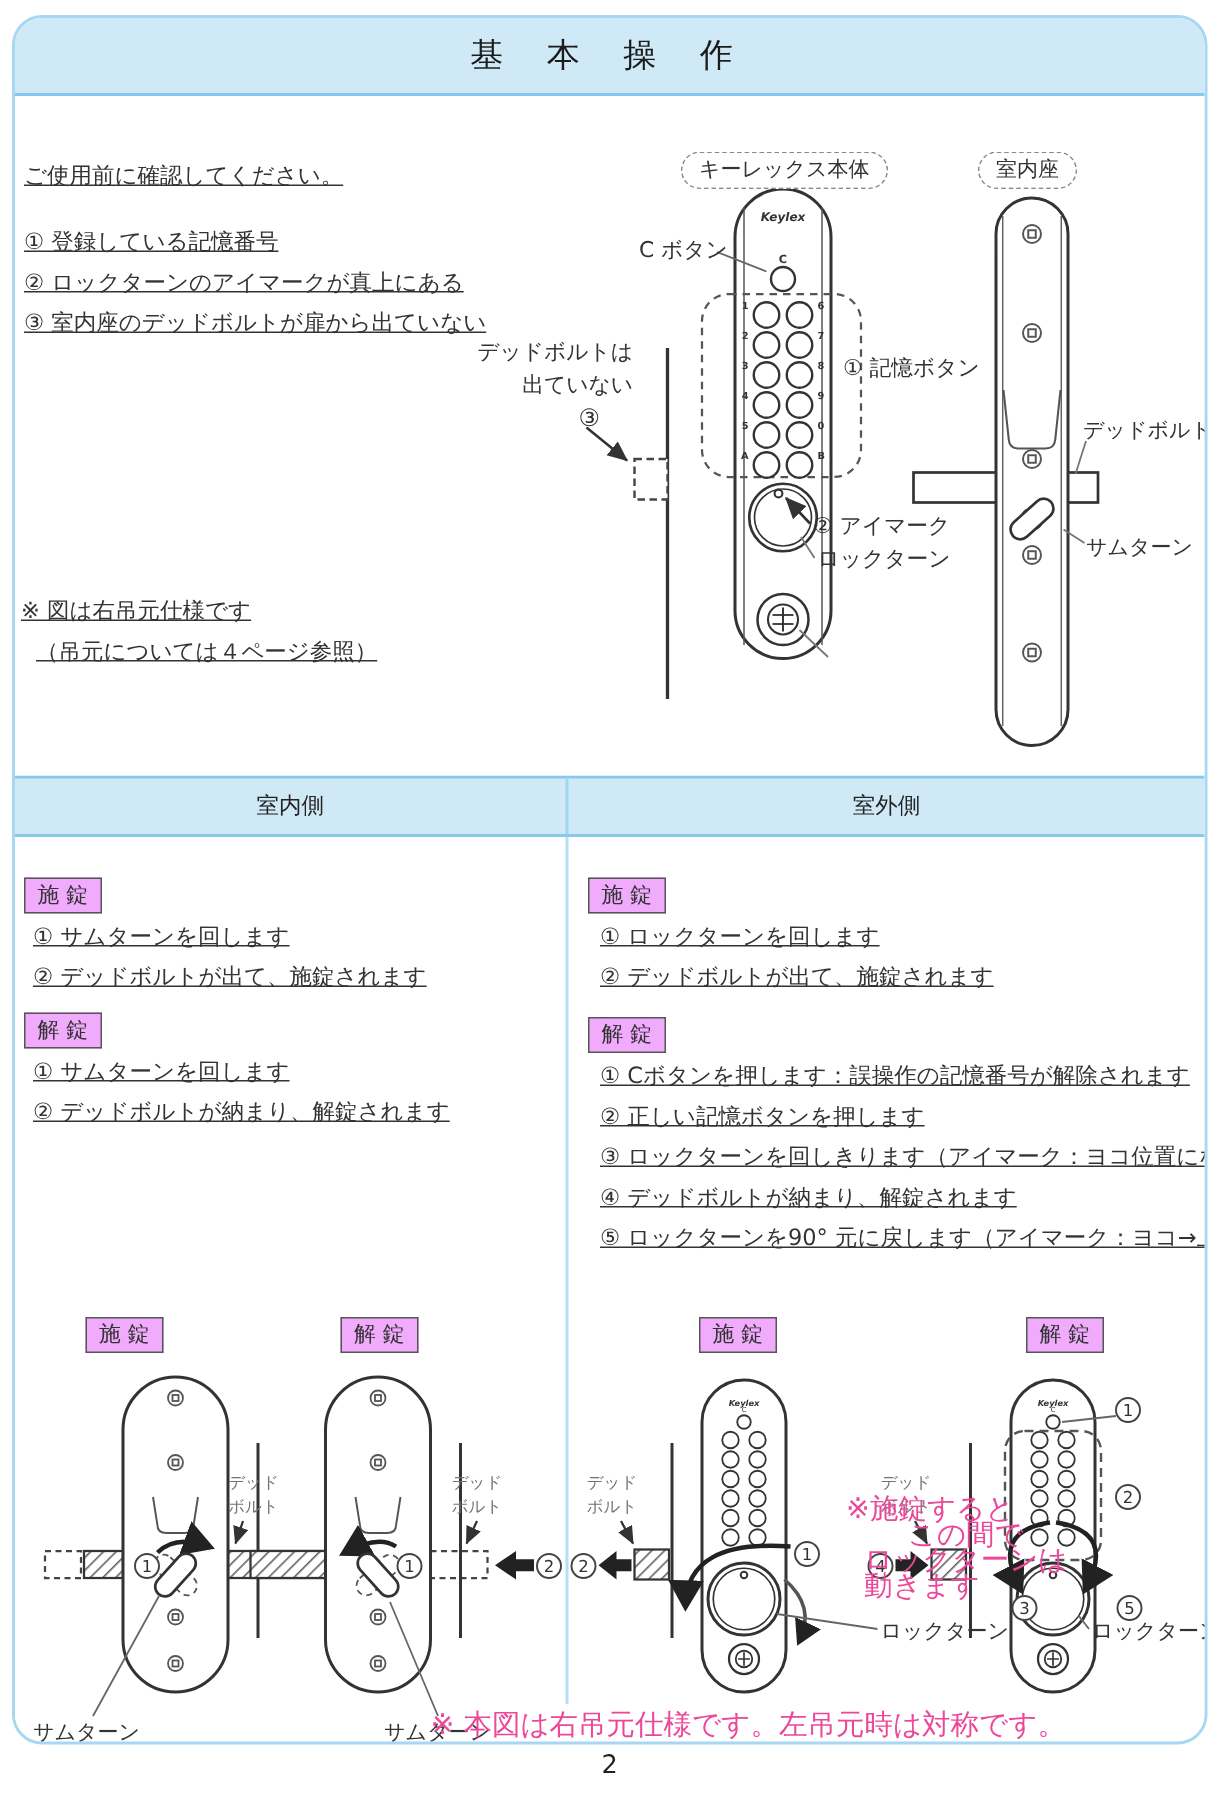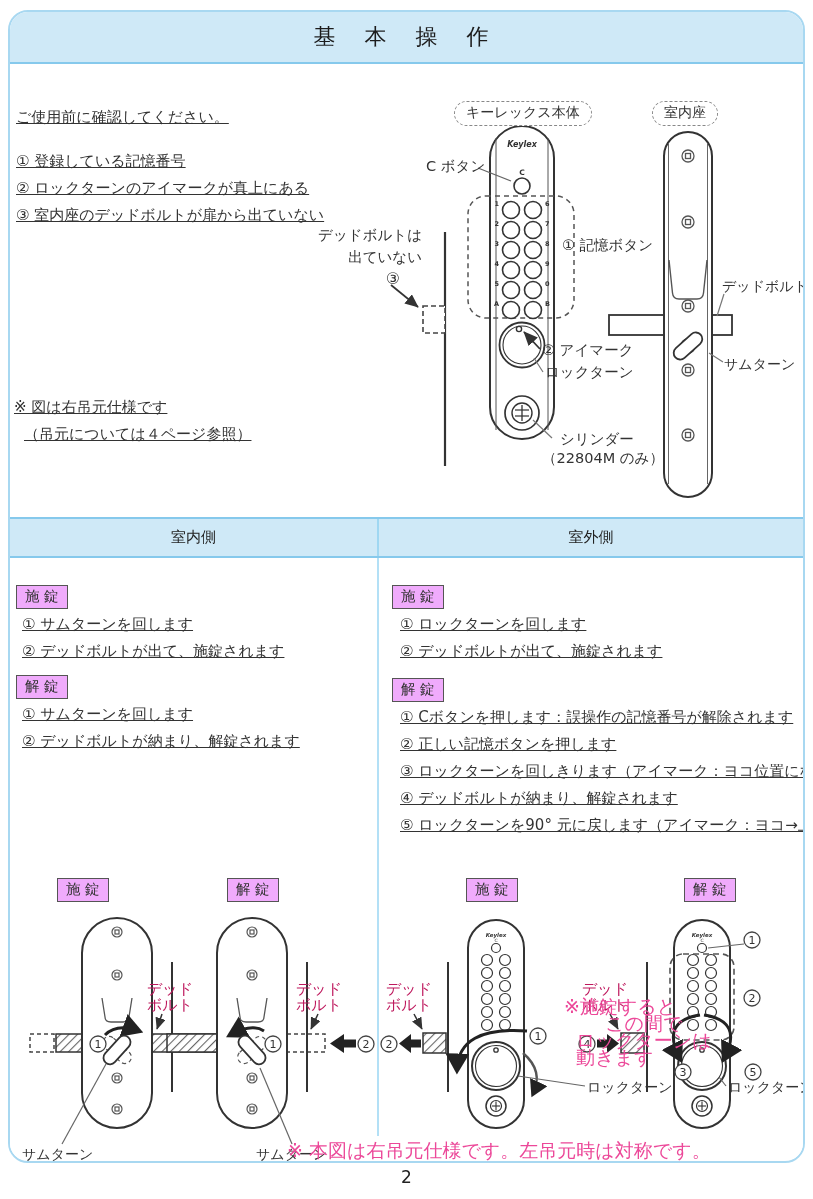--- a/index.html
+++ b/index.html
@@ -21,21 +21,21 @@
   .col-divider{position:absolute;left:367px;top:0;width:2px;height:578px;background:#b3e0f6;}
   .abs{position:absolute;white-space:nowrap;}
   .art{position:absolute;left:0;top:0;}
   .txt15{font-size:15px;line-height:27px;color:#333;text-decoration:underline;}
   .tag{display:inline-block;border:1.5px solid #555;background:#f0abfc;
        padding:1px 8px 2px;font-size:14.5px;color:#333;}
   .cap{display:inline-block;border:1.6px dashed #888;border-radius:13px;
        padding:2px 11px 3px;font-size:14px;color:#333;background:#fff;}
   .lbl14{font-size:14px;color:#333;}
   .lbl145{font-size:14.5px;color:#333;}
-  .small13{font-size:15px;line-height:16px;text-align:left;color:#be185d;}
+  .small13{font-size:11px;line-height:16px;text-align:center;color:#737373;}
   .note13{font-size:19px;line-height:17px;color:#ec4899;}
   .big-num{font-size:16px;}
   .page-num{position:absolute;top:1167px;left:0;width:100%;text-align:center;
        font-size:17px;color:#222;}
   svg text{fill:#333;}
 </style>
 </head>
 <body>
 
 <div class="doc">
@@ -162,24 +162,20 @@
     <div class="abs lbl145" style="left:552px;top:172px;">① 記憶ボタン</div>
 
     <div class="abs lbl145" style="left:300px;top:160px;width:112px;text-align:right;white-space:normal;line-height:22px;">
       <div>デッドボルトは</div>
       <div>出ていない</div>
       <div class="big-num" style="padding-right:22px;">③</div>
     </div>
 
     <div class="abs lbl145" style="left:532px;top:277px;">② アイマーク</div>
     <div class="abs lbl145" style="left:535px;top:299px;">ロックターン</div>
-    <div class="abs lbl145" style="left:532px;top:366px;text-align:left;">
-      <div style="padding-left:18px;">シリンダー</div>
-      <div>（22804M のみ）</div>
-    </div>
     <div class="abs lbl14" style="left:712px;top:214px;">デッドボルト</div>
     <div class="abs lbl14" style="left:714px;top:292px;">サムターン</div>
   </div>
 
   <div class="col-band">
     <div class="cell left">室内側</div>
     <div class="vdiv"></div>
     <div class="cell right">室外側</div>
   </div>
 

